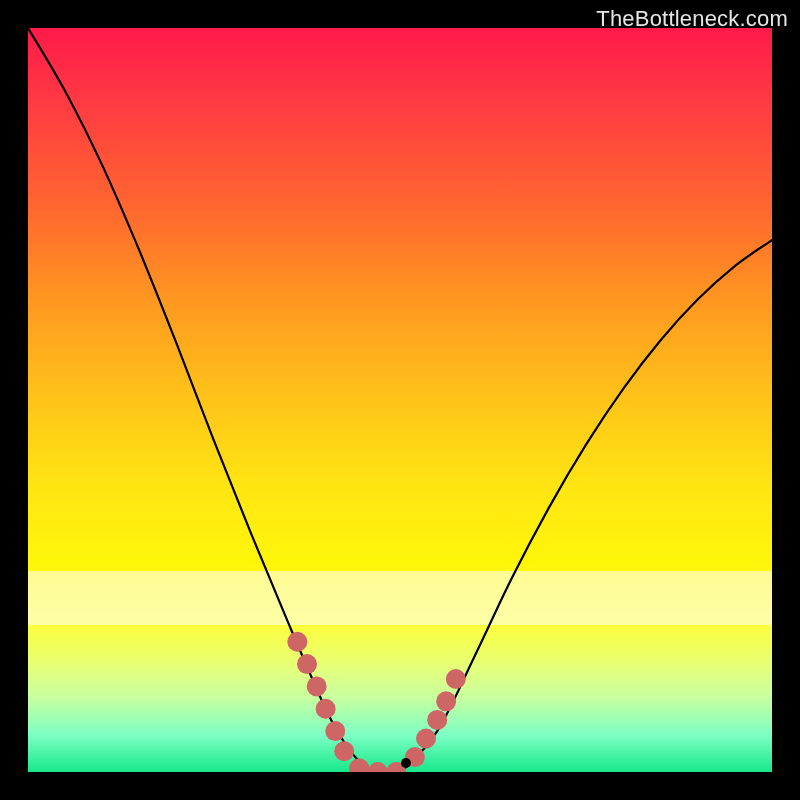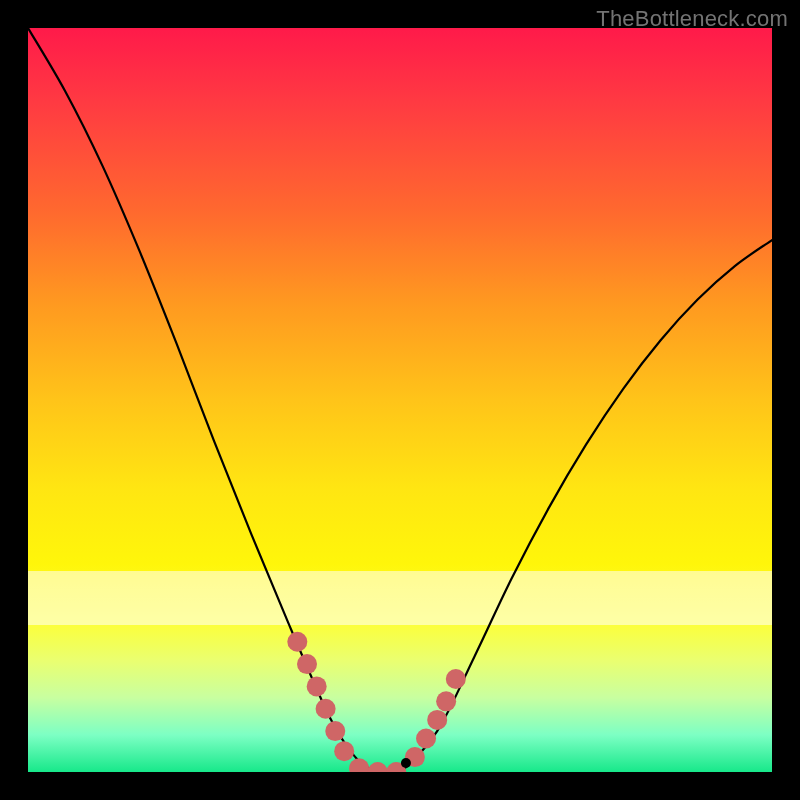--- a/index.html
+++ b/index.html
@@ -47,21 +47,21 @@
     position: absolute;
     left: 0; right: 0;
     height: 54px;           
     bottom: 147px;          
     background: rgba(255,255,255,0.55);
   }
   .watermark {
     position: absolute;
     top: 6px;
     right: 12px;
-    color: #737373;
+    color: #e5e5e5;
     font-size: 22px;
     letter-spacing: 0.2px;
     user-select: none;
   }
   svg.curve {
     position: absolute;
     inset: 0;
   }
 </style>
 </head>

